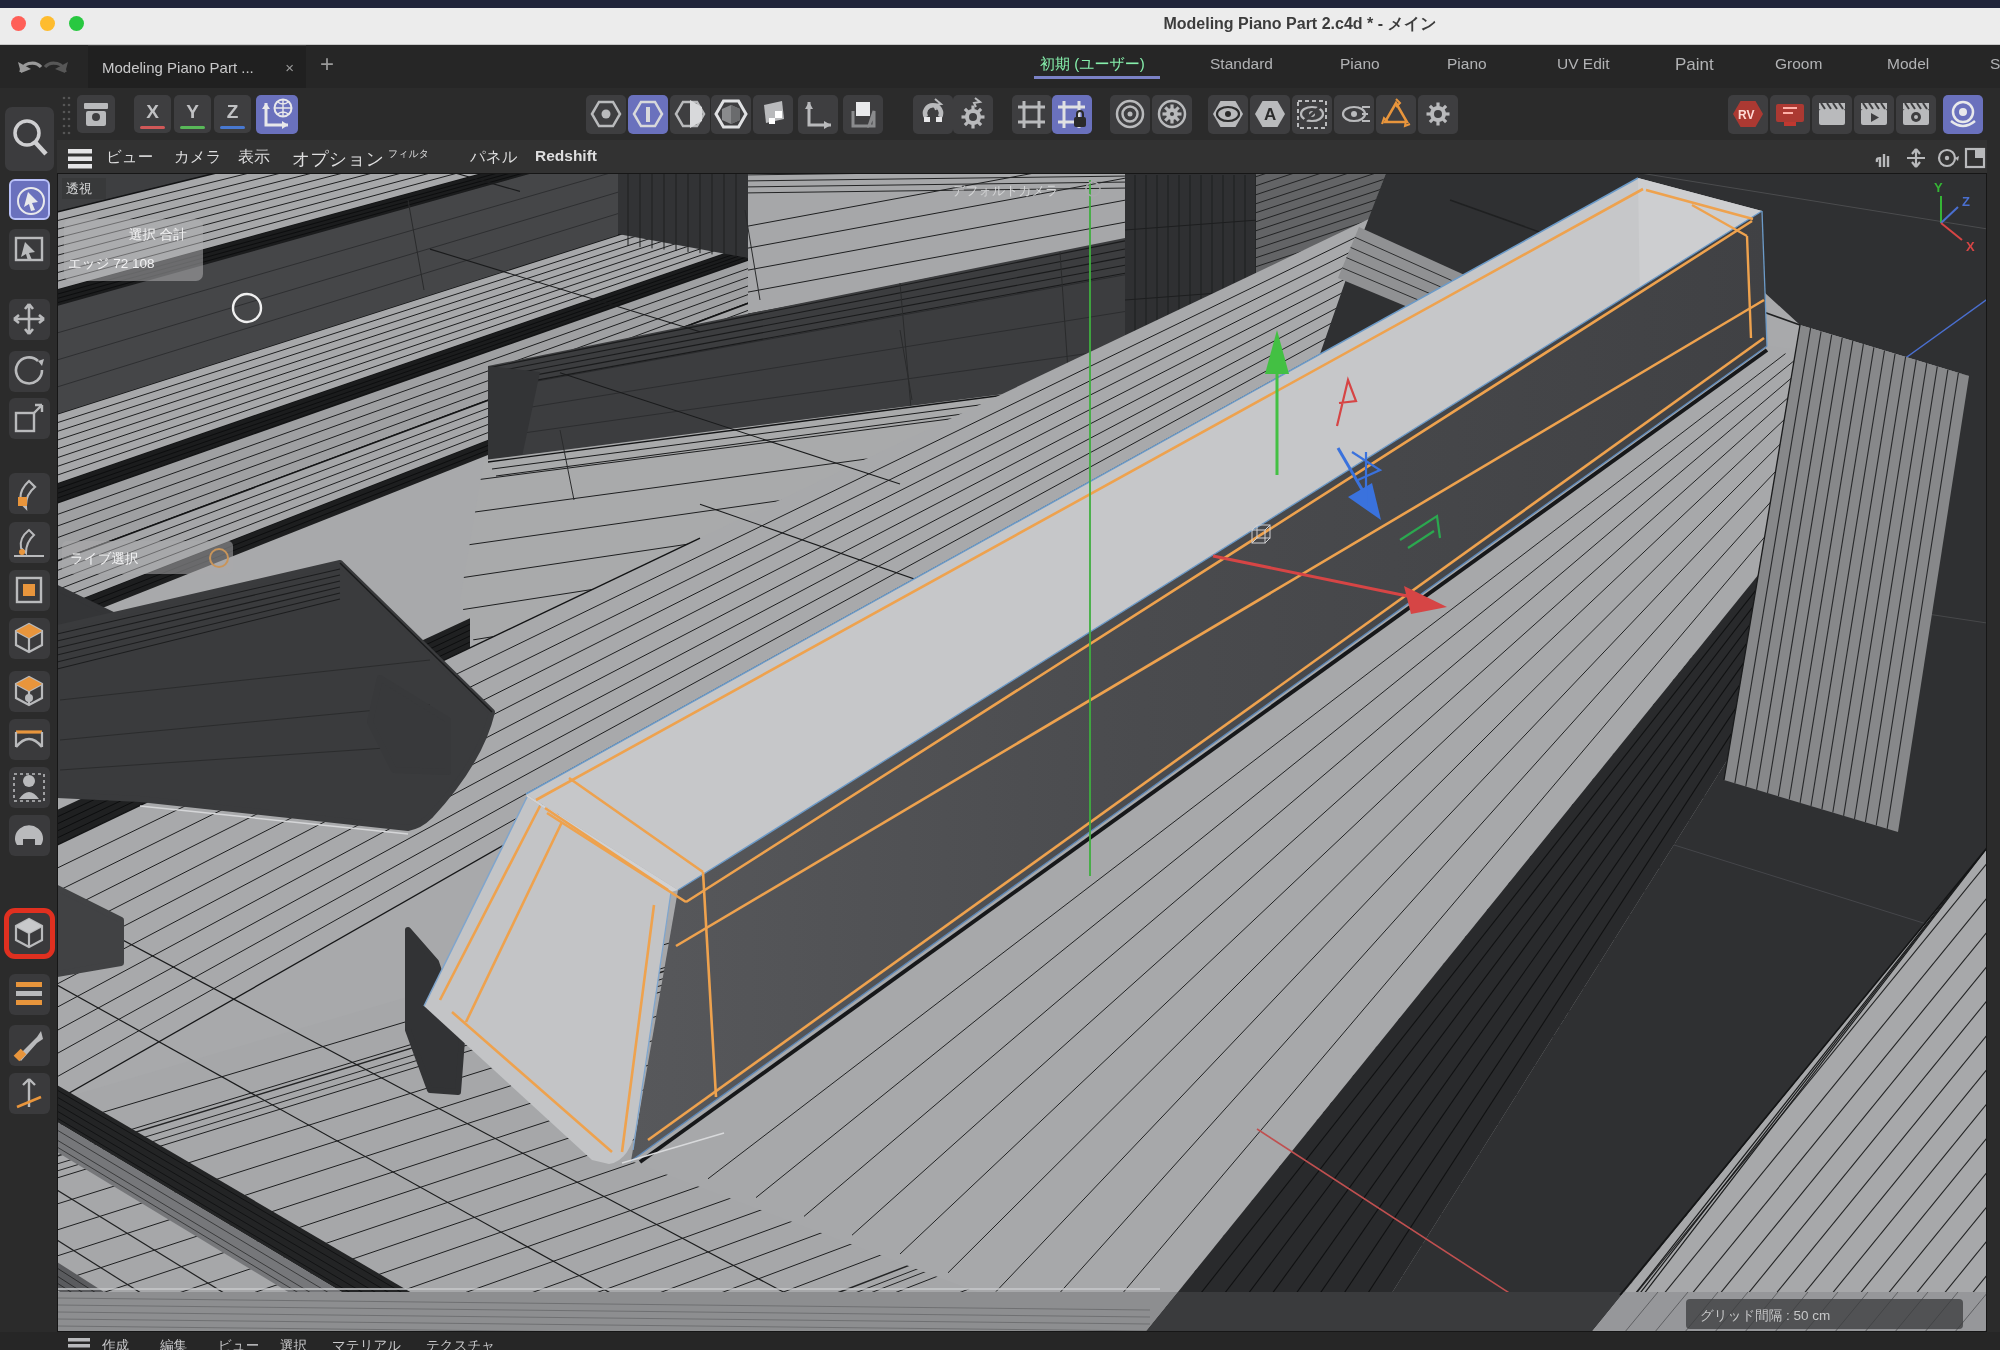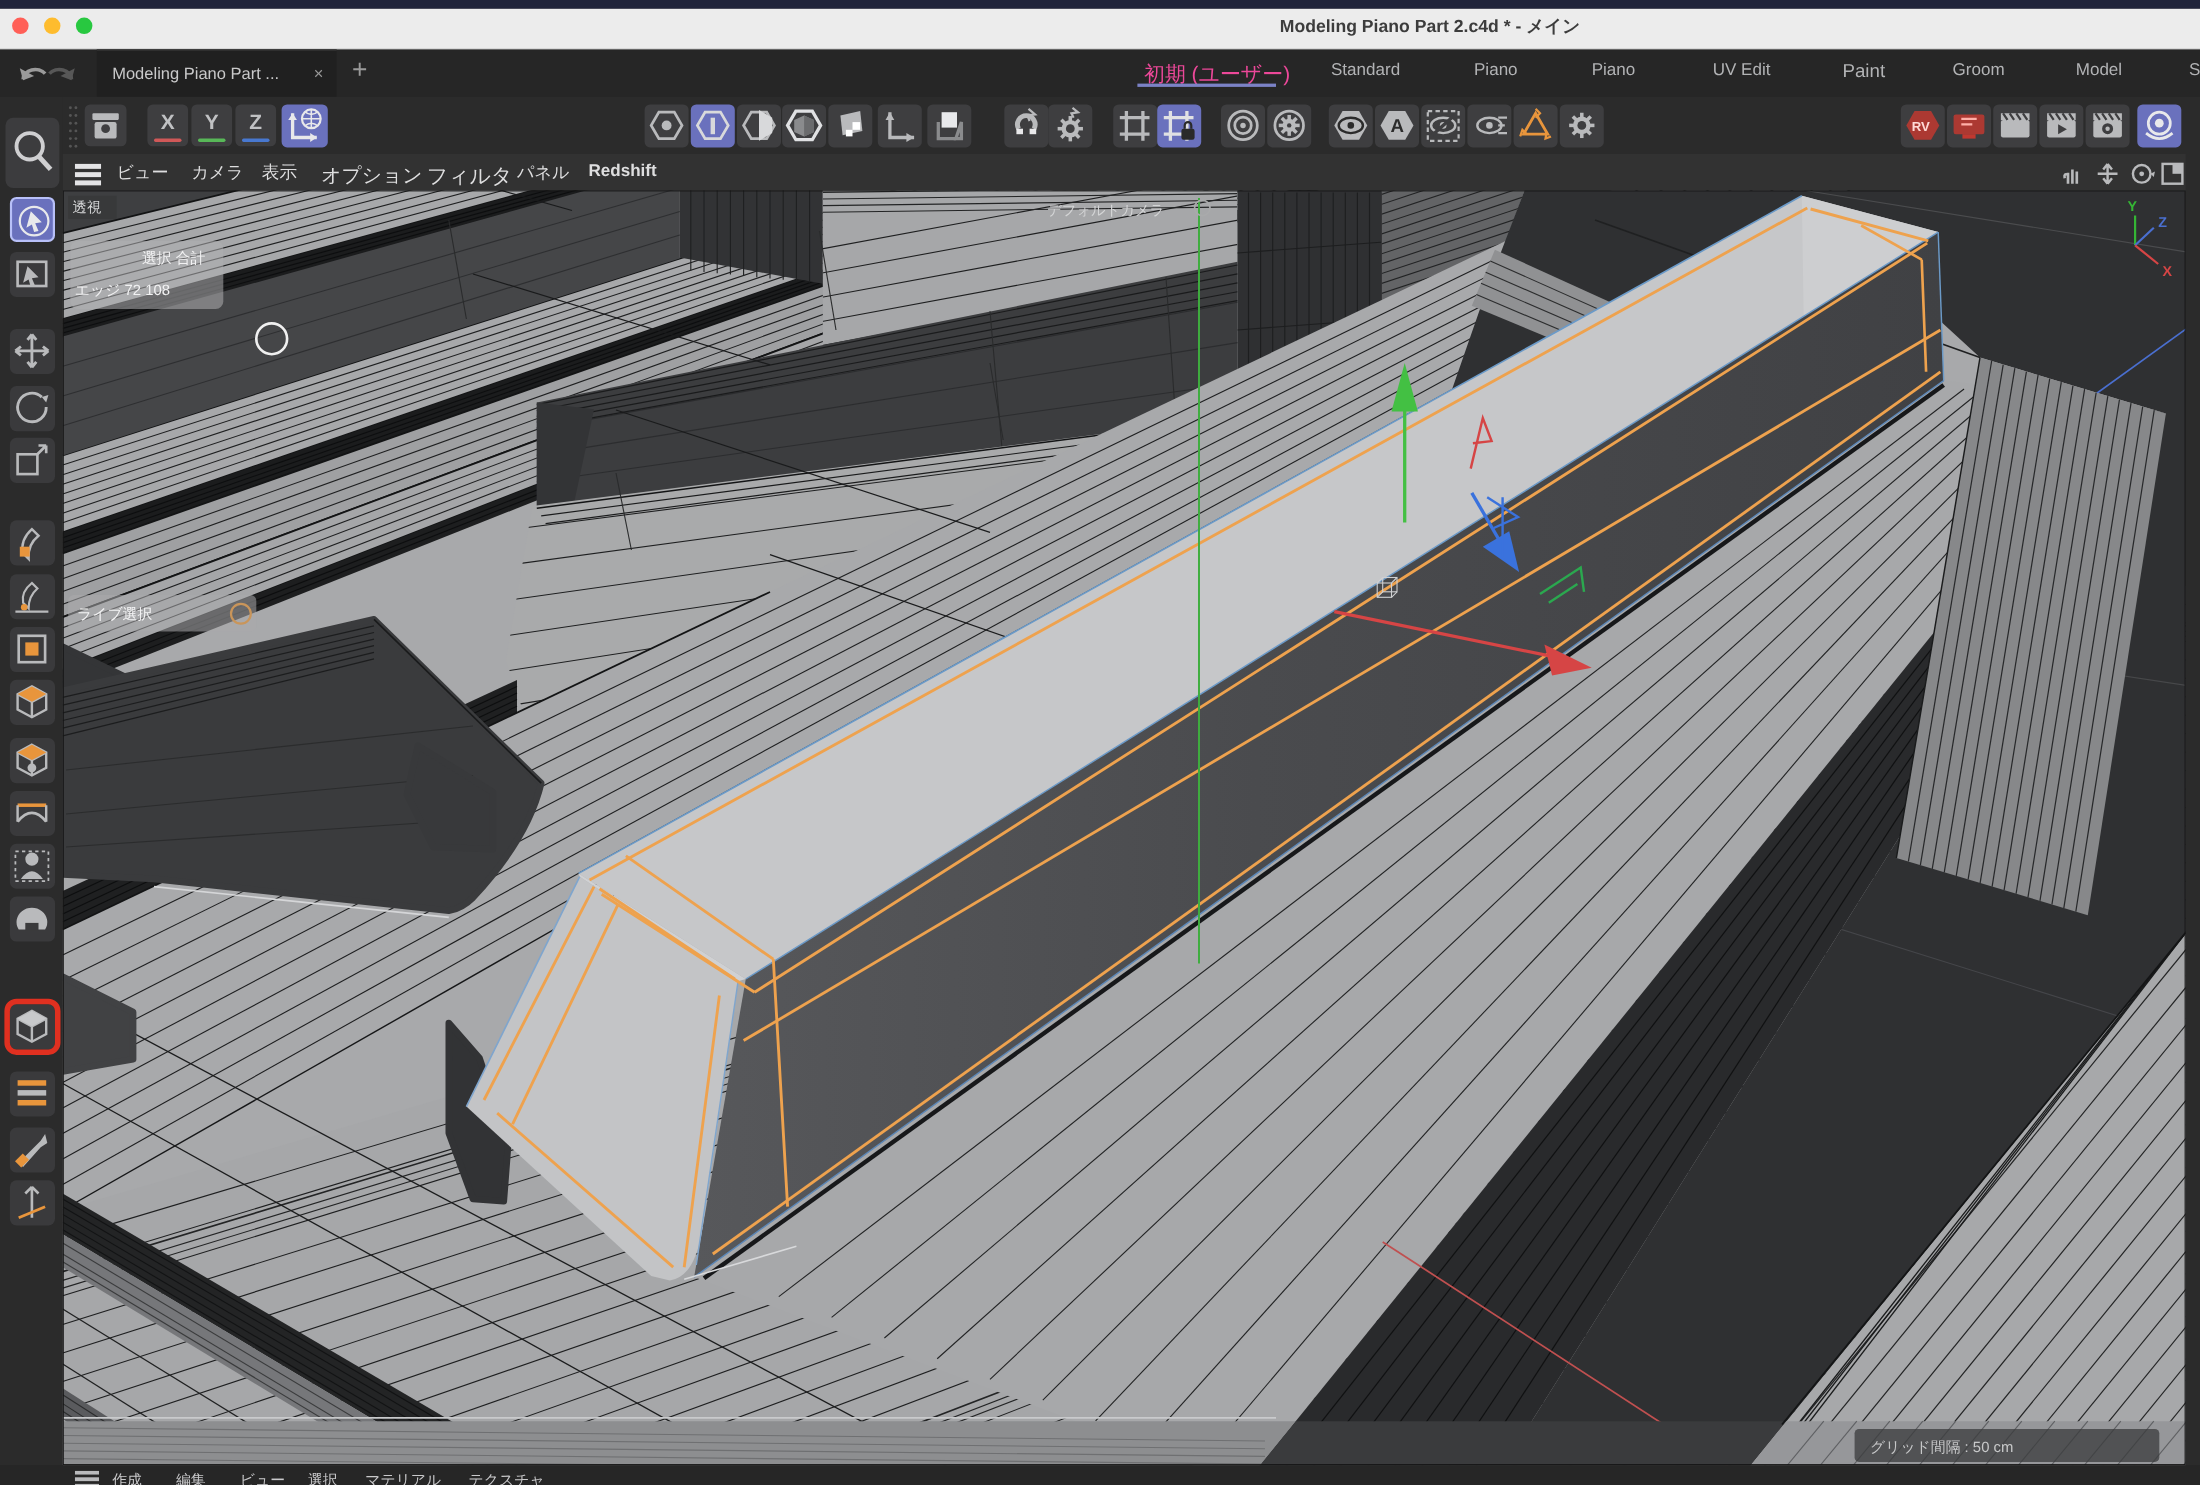--- a/index.html
+++ b/index.html
@@ -13,21 +13,21 @@
 <div class="ab" style="left:1130px;top:14px;width:340px;text-align:center;font-size:16px;font-weight:bold;color:#3c3c3c;white-space:nowrap">Modeling Piano Part 2.c4d * - メイン</div>
 <div class="ab" style="left:0;top:45px;width:2000px;height:43px;background:#262626"></div>
 <div style="position:absolute;left:12px;top:52px;width:60px;height:30px;border-radius:0px;"><svg width="60" height="30" viewBox="0 0 60 30">
         <path d="M9,20 a11,9 0 0 1 20,-5" stroke="#9a9a9a" stroke-width="3.2" fill="none"></path>
         <path d="M6,10 l3,11 10,-4 Z" fill="#9a9a9a"></path>
         <path d="M53,20 a11,9 0 0 0 -20,-5" stroke="#575757" stroke-width="3.2" fill="none"></path>
         <path d="M56,10 l-3,11 -10,-4 Z" fill="#575757"></path>
       </svg></div>
 <div class="ab" style="left:88px;top:45px;width:218px;height:43px;background:#202020;border-top:1px solid #3a3a3a;color:#c9c9ca;font-size:15px;line-height:43px;padding-left:14px">Modeling Piano Part ...<span style="position:absolute;right:12px;color:#9a9a9a">×</span></div>
 <div class="ab" style="left:320px;top:50px;color:#9a9a9a;font-size:24px;font-weight:300">+</div>
-<div class="ab" style="left:1040px;top:55px;font-size:19px;color:#ec4899">初期 (ユーザー)</div>
+<div class="ab" style="left:1040px;top:55px;font-size:15px;color:#86efac">初期 (ユーザー)</div>
 <div class="ab" style="left:1210px;top:55px;font-size:15.5px;color:#b2b3b5">Standard</div>
 <div class="ab" style="left:1340px;top:55px;font-size:15.5px;color:#b2b3b5">Piano</div>
 <div class="ab" style="left:1447px;top:55px;font-size:15.5px;color:#b2b3b5">Piano</div>
 <div class="ab" style="left:1557px;top:55px;font-size:15.5px;color:#b2b3b5">UV Edit</div>
 <div class="ab" style="left:1675px;top:55px;font-size:17px;color:#b2b3b5">Paint</div>
 <div class="ab" style="left:1775px;top:55px;font-size:15.5px;color:#b2b3b5">Groom</div>
 <div class="ab" style="left:1887px;top:55px;font-size:15.5px;color:#b2b3b5">Model</div>
 <div class="ab" style="left:1990px;top:55px;font-size:15.5px;color:#b2b3b5">S</div>
 <div class="ab" style="left:1034px;top:76px;width:126px;height:3px;background:#7b82c6"></div>
 <div class="ab" style="left:0;top:88px;width:2000px;height:52px;background:#2b2b2b"></div>
@@ -206,21 +206,21 @@
 <div class="ab" style="left:57px;top:140px;width:1943px;height:33px;background:#323232"></div>
 <div style="position:absolute;left:68px;top:147px;width:24px;height:22px;border-radius:0px;"><svg width="24" height="22" viewBox="0 0 24 22">
         <rect x="0" y="2" width="24" height="4.5" fill="#e4e4e6"></rect>
         <rect x="0" y="9.5" width="24" height="4.5" fill="#e4e4e6"></rect>
         <rect x="0" y="17" width="24" height="4.5" fill="#e4e4e6"></rect>
       </svg></div>
 <div class="ab" style="left:106px;top:147px;font-size:15.5px;font-weight:normal;color:#dededf">ビュー</div>
 <div class="ab" style="left:174px;top:147px;font-size:15.5px;font-weight:normal;color:#dededf">カメラ</div>
 <div class="ab" style="left:238px;top:147px;font-size:16px;font-weight:normal;color:#dededf">表示</div>
 <div class="ab" style="left:292px;top:147px;font-size:18px;font-weight:normal;color:#dededf">オプション</div>
-<div class="ab" style="left:388px;top:147px;font-size:19px;font-weight:normal;color:#dededf">フィルタ</div>
+<div class="ab" style="left:388px;top:147px;font-size:10px;font-weight:normal;color:#dededf">フィルタ</div>
 <div class="ab" style="left:470px;top:147px;font-size:15.5px;font-weight:normal;color:#dededf">パネル</div>
 <div class="ab" style="left:535px;top:147px;font-size:15.5px;font-weight:bold;color:#dededf">Redshift</div>
 <div style="position:absolute;left:1872px;top:145px;width:26px;height:26px;border-radius:0px;"><svg width="26" height="26" viewBox="0 0 26 26">
         <path d="M8,22 V12 M12,22 V9 M16,22 V11 M8,14 q-4,-2 -3,3" stroke="#b9babc" stroke-width="2.4" fill="none"></path>
       </svg></div>
 <div style="position:absolute;left:1903px;top:145px;width:26px;height:26px;border-radius:0px;"><svg width="26" height="26" viewBox="0 0 26 26">
         <path d="M13,4 V22 M13,4 l-4,5 M13,4 l4,5 M13,22 l-4,-5 M13,22 l4,-5 M4,13 h18" stroke="#b9babc" stroke-width="2.2" fill="none"></path>
       </svg></div>
 <div style="position:absolute;left:1934px;top:145px;width:26px;height:26px;border-radius:0px;"><svg width="26" height="26" viewBox="0 0 26 26">
         <circle cx="13" cy="13" r="8" fill="none" stroke="#b9babc" stroke-width="2.2"></circle>

